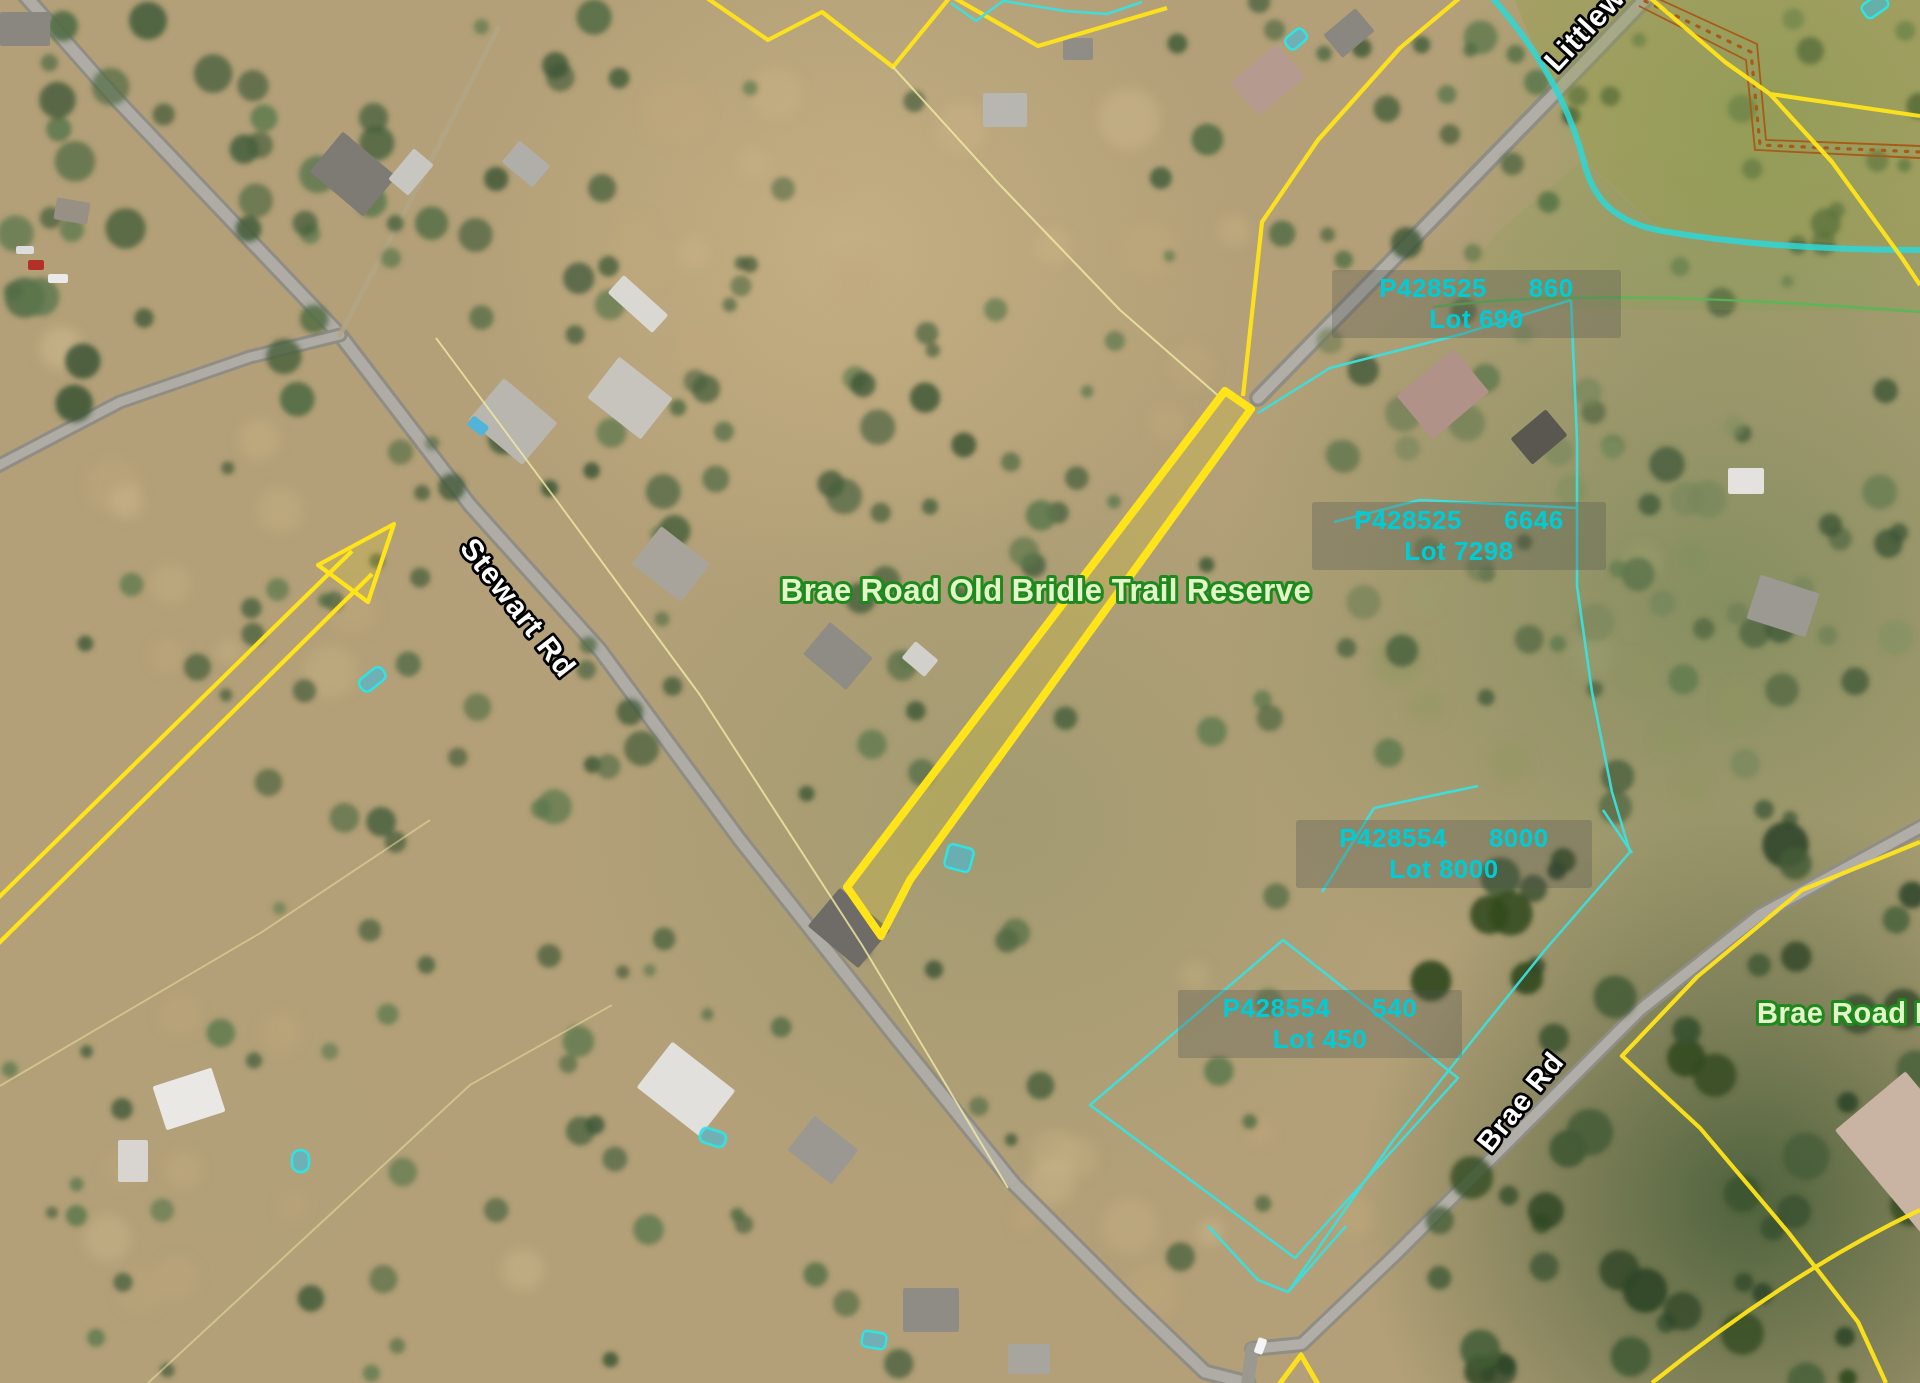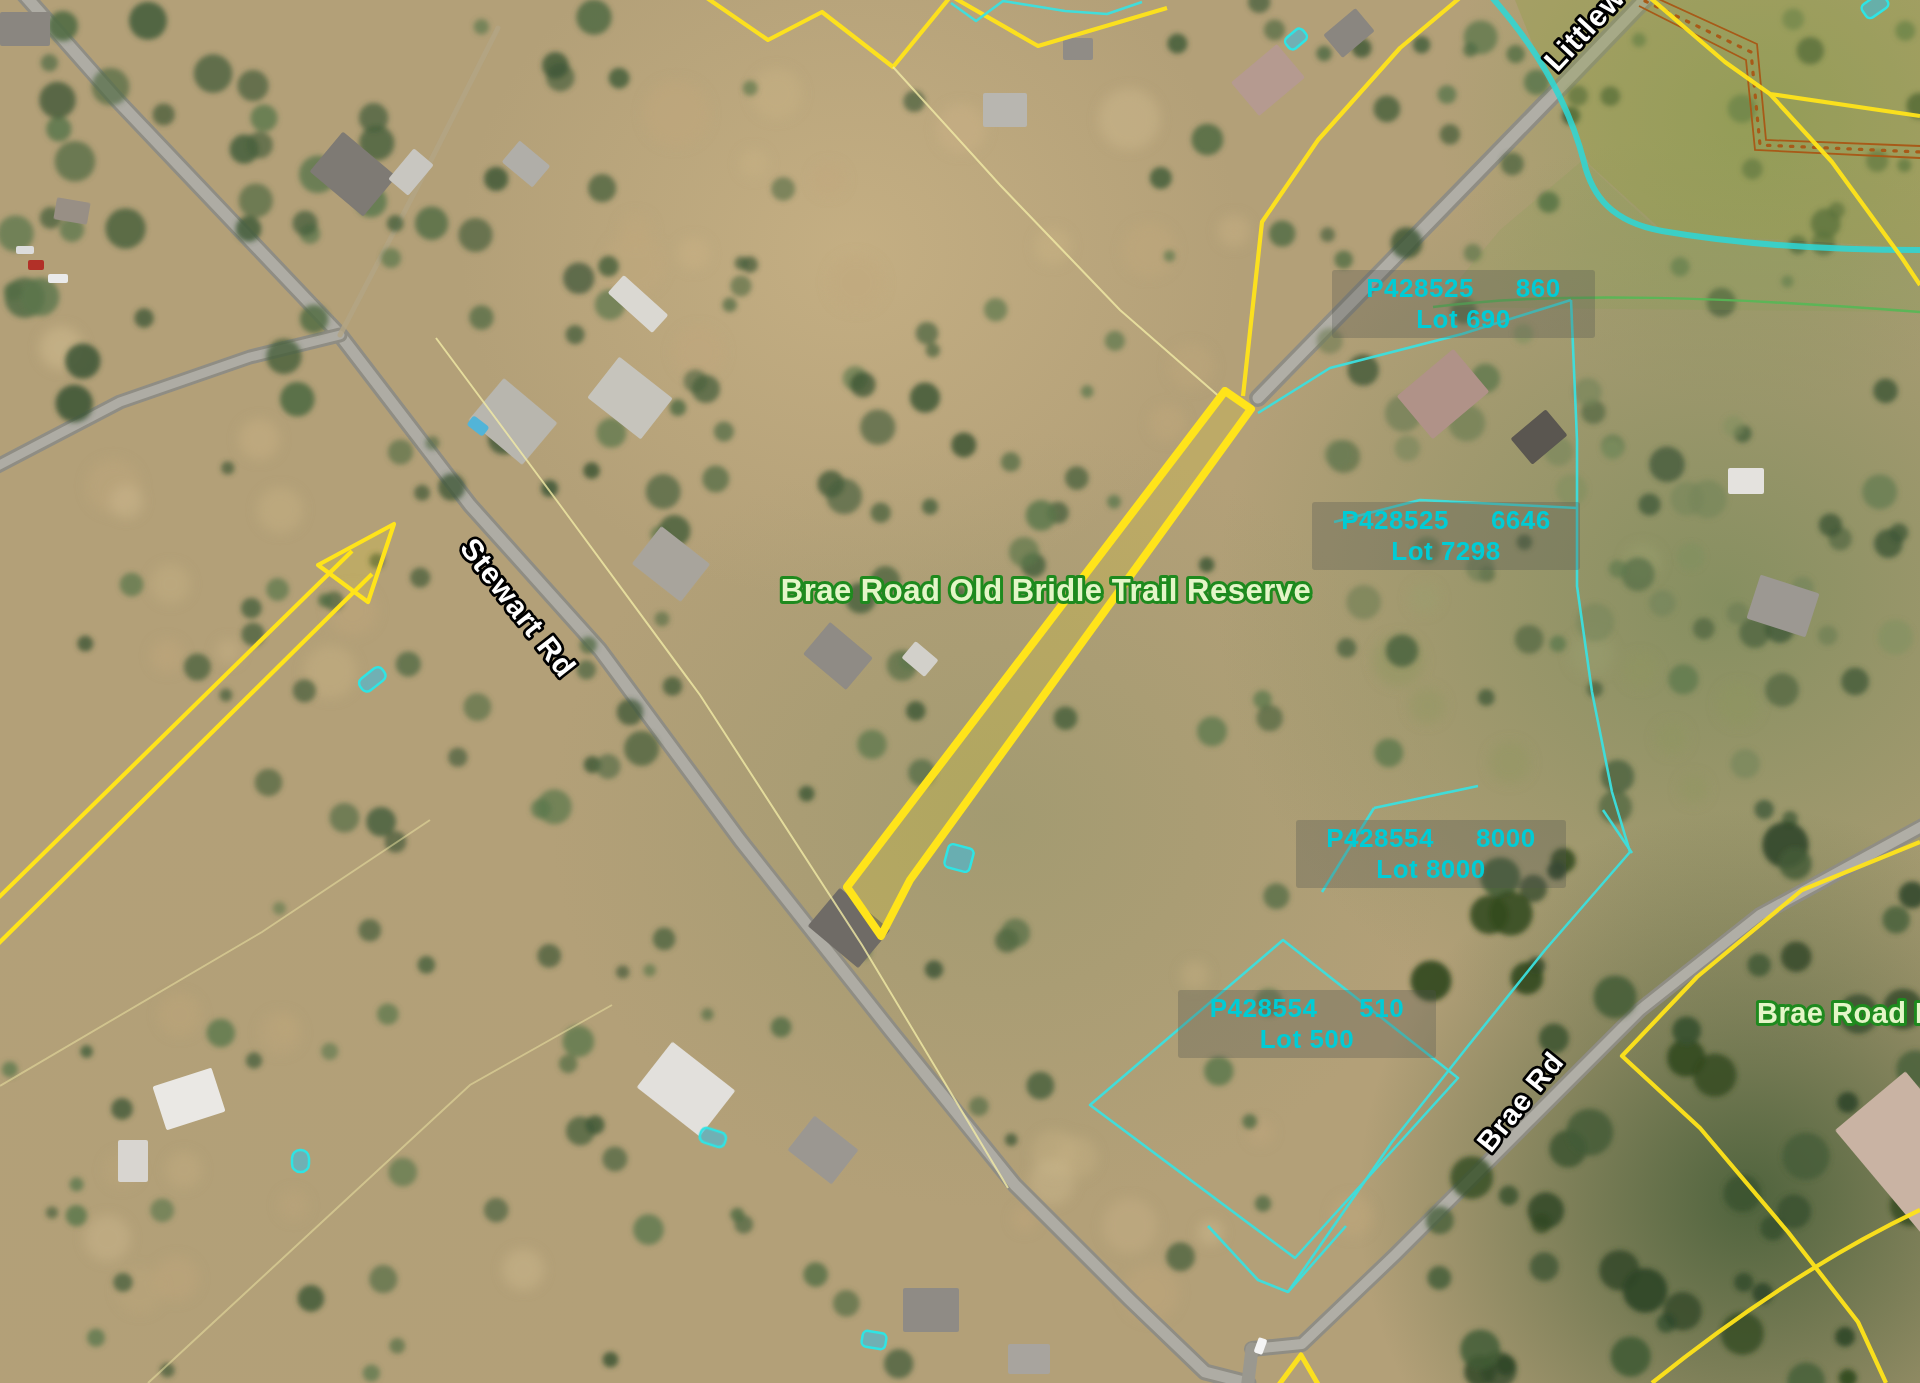--- a/index.html
+++ b/index.html
@@ -12,21 +12,21 @@
       radial-gradient(430px 380px at 1760px 120px, rgba(147,156,96,.9) 0%, rgba(147,156,96,0) 75%),
       radial-gradient(520px 470px at 850px 250px, rgba(198,176,132,.9) 0%, rgba(198,176,132,0) 75%),
       radial-gradient(600px 520px at 1000px 820px, rgba(152,151,108,.6) 0%, rgba(152,151,108,0) 75%),
       radial-gradient(520px 470px at 250px 1150px, rgba(178,160,120,.8) 0%, rgba(178,160,120,0) 75%),
       #b3a078;
   }
   .stage svg{position:absolute;left:0;top:0;}
   .lot-label{
     position:absolute;font-weight:bold;font-size:26px;line-height:31px;
     text-align:center;background:rgba(80,82,78,0.30);border-radius:3px;
-    padding:3px 14px;letter-spacing:.5px;
+    padding:3px 27px;letter-spacing:.5px;
   }
   .lot-label .row1{display:flex;justify-content:center;gap:42px;}
   text.roadlbl{
     font-family:"Liberation Sans", sans-serif;font-weight:bold;
     paint-order:stroke;stroke-linejoin:round;
   }
 </style>
 </head>
 <body>
 
@@ -595,18 +595,18 @@
     <div class="row1">
       <span>P428554</span>
       <span>8000</span>
     </div>
     <div>Lot 8000</div>
   </div>
 
   <div class="lot-label" style="left: 1178px; top: 990px; width: 230px; color: rgb(0, 204, 214);">
     <div class="row1">
       <span>P428554</span>
-      <span>510</span>
+      <span>540</span>
     </div>
-    <div>Lot 500</div>
+    <div>Lot 450</div>
   </div>
 
 </div>
 
 </body></html>

